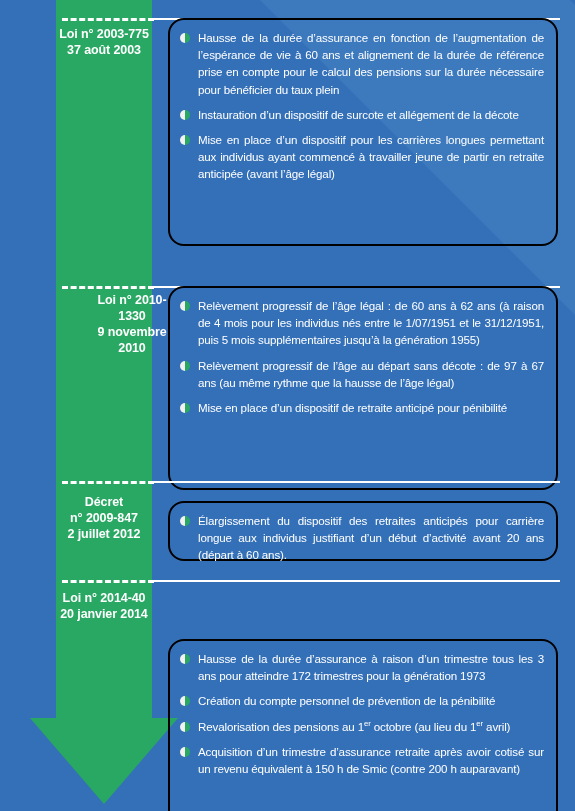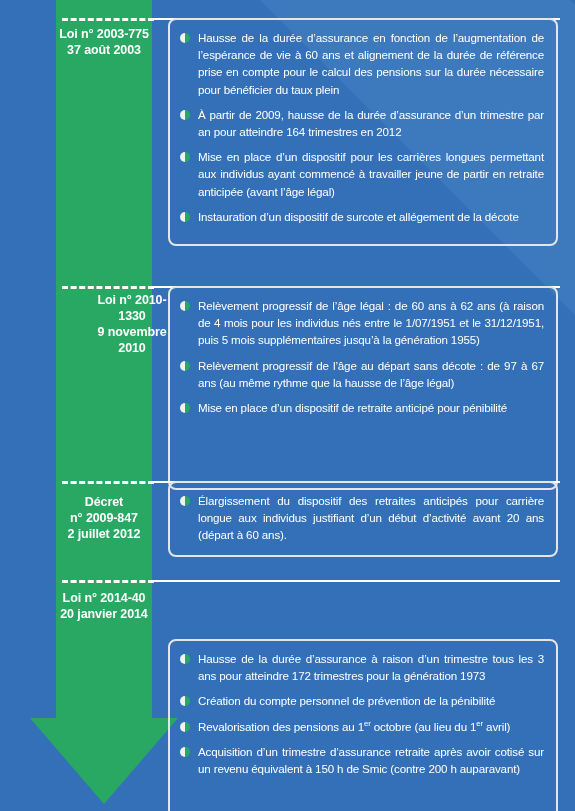--- a/index.html
+++ b/index.html
@@ -106,22 +106,22 @@
     font-size: 12.5px;
     line-height: 16px;
     text-align: center;
     letter-spacing: -0.1px;
   }
 
   .card {
     position: absolute;
     left: 168px;
     width: 390px;
-    border: 2px solid #e5e5e5;
-    border-radius: 8px;
+    border: 2px solid #000000;
+    border-radius: 16px;
     box-sizing: border-box;
     padding: 9px 12px 10px 10px;
   }
 
   ul.bullets {
     list-style: none;
     margin: 0;
     padding: 0;
   }
   ul.bullets li {
@@ -169,23 +169,22 @@
     <div class="tl-row" style="top: 0px;">
       <div class="row-divider" style="top: 18px;"></div>
       <div class="row-divider-solid" style="top: 18px;"></div>
       <div class="law-label" style="top: 26px;">
         <div>Loi n° 2003-775</div>
         <div>37 août 2003</div>
       </div>
       <div class="card" style="top: 18px; height: 228px;">
         <ul class="bullets">
           <li><span class="bullet-icon"></span><span>Hausse de la durée d’assurance en fonction de l’augmentation de l’espérance de vie à 60 ans et alignement de la durée de référence prise en compte pour le calcul des pensions sur la durée nécessaire pour bénéficier du taux plein</span></li>
-          <li><span class="bullet-icon"></span><span>À partir de 2009, hausse de la durée d’assurance d’un trimestre par an pour atteindre 164 trimestres en 2012</span></li>
+          <li><span class="bullet-icon"></span><span>Instauration d’un dispositif de surcote et allégement de la décote</span></li>
           <li><span class="bullet-icon"></span><span>Mise en place d’un dispositif pour les carrières longues permettant aux individus ayant commencé à travailler jeune de partir en retraite anticipée (avant l’âge légal)</span></li>
-          <li><span class="bullet-icon"></span><span>Instauration d’un dispositif de surcote et allégement de la décote</span></li>
         </ul>
       </div>
     </div>
     <div class="tl-row" style="top: 0px;">
       <div class="row-divider" style="top: 286px;"></div>
       <div class="row-divider-solid" style="top: 286px;"></div>
       <div class="law-label" style="top: 292px; padding-left: 28px;">
         <div>Loi n° 2010-1330</div>
         <div>9 novembre 2010</div>
       </div>
@@ -198,21 +197,21 @@
       </div>
     </div>
     <div class="tl-row" style="top: 0px;">
       <div class="row-divider" style="top: 481px;"></div>
       <div class="row-divider-solid" style="top: 481px;"></div>
       <div class="law-label" style="top: 494px;">
         <div>Décret</div>
         <div>n° 2009-847</div>
         <div>2 juillet 2012</div>
       </div>
-      <div class="card" style="top: 481px; height: 76px;">
+      <div class="card" style="top: 501px; height: 60px;">
         <ul class="bullets">
           <li><span class="bullet-icon"></span><span>Élargissement du dispositif des retraites anticipés pour carrière longue aux individus justifiant d’un début d’activité avant 20 ans (départ à 60 ans).</span></li>
         </ul>
       </div>
     </div>
     <div class="tl-row" style="top: 0px;">
       <div class="row-divider" style="top: 580px;"></div>
       <div class="row-divider-solid" style="top: 580px;"></div>
       <div class="law-label" style="top: 590px;">
         <div>Loi n° 2014-40</div>

